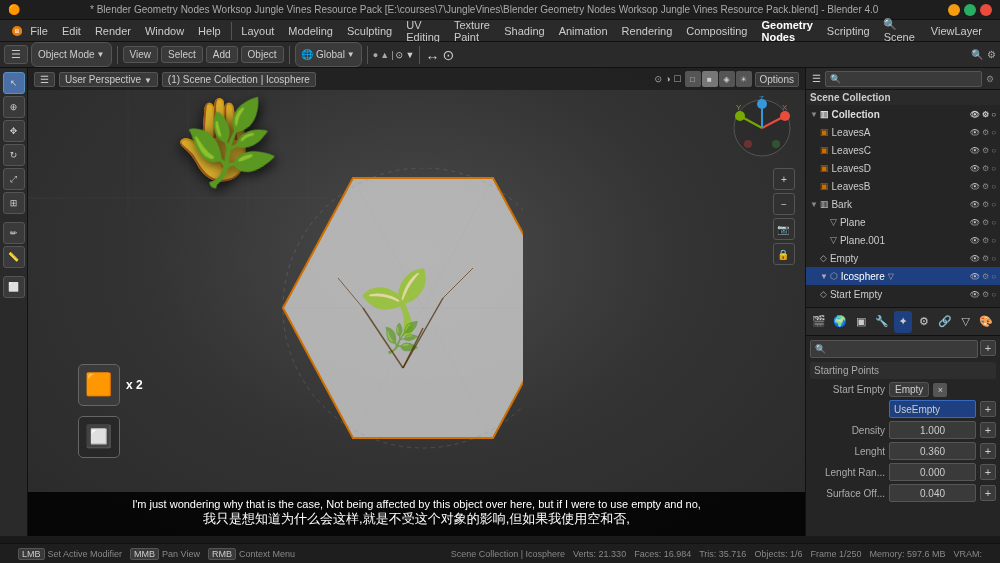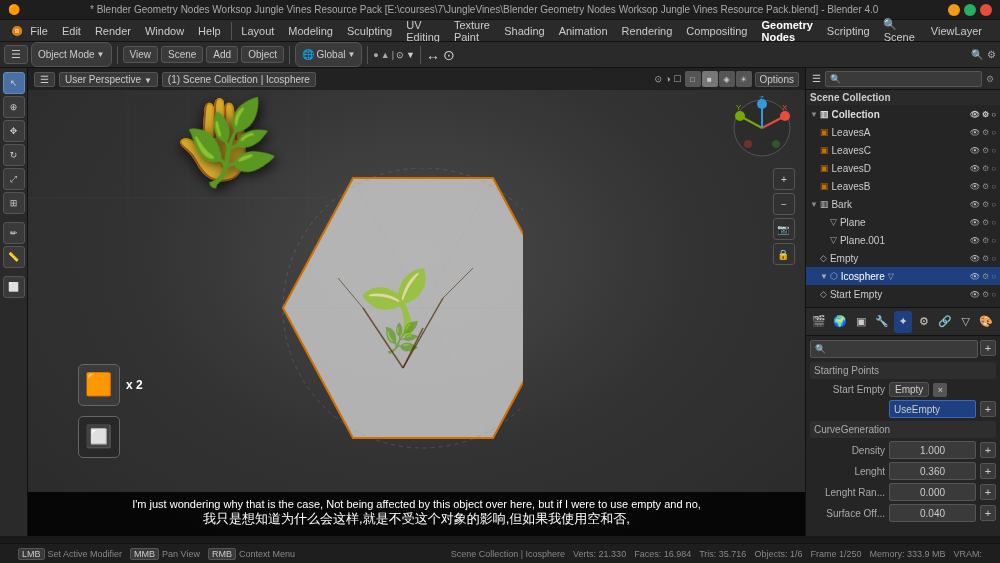--- a/index.html
+++ b/index.html
@@ -511,21 +511,21 @@
   </div>
   <div class="toolbar-dropdown">
     <span>Object Mode</span>
     <span style="font-size:8px;">▼</span>
   </div>
   <div class="toolbar-separator"></div>
   <div class="toolbar-btn">
       <span>View</span>
     </div>
   <div class="toolbar-btn">
-      <span>Scene</span>
+      <span>Select</span>
     </div>
   <div class="toolbar-btn">
       <span>Add</span>
     </div>
   <div class="toolbar-btn">
       <span>Object</span>
     </div>
   <div class="toolbar-separator"></div>
   <div class="toolbar-dropdown">
     <span>🌐</span>
@@ -846,21 +846,20 @@
         <div class="prop-x-btn">×</div>
       </div>
 
       <div class="prop-row">
         <span class="prop-label"></span>
         <div class="prop-field prop-field-blue" style="font-size:10px;">UseEmpty</div>
         <div class="prop-add-btn">+</div>
       </div>
 
 
-      <div class="prop-section-title">CurveGeneration</div>
 
       <div class="prop-row">
         <span class="prop-label">Density</span>
         <div class="prop-number-field">
           <span class="prop-number-val">1.000</span>
         </div>
         <div class="prop-add-btn">+</div>
       </div>
 
       <div class="prop-row">
@@ -904,16 +903,16 @@
     <span class="status-key">RMB</span>
     <span>Context Menu</span>
   </div>
   <div style="margin-left:auto;display:flex;gap:8px;">
     <span>Scene Collection | Icosphere</span>
     <span>Verts: 21.330</span>
     <span>Faces: 16.984</span>
     <span>Tris: 35.716</span>
     <span>Objects: 1/6</span>
     <span>Frame 1/250</span>
-    <span>Memory: 333.9 MB</span>
+    <span>Memory: 597.6 MB</span>
     <span>VRAM:</span>
   </div>
 </div>
 
 </body></html>

